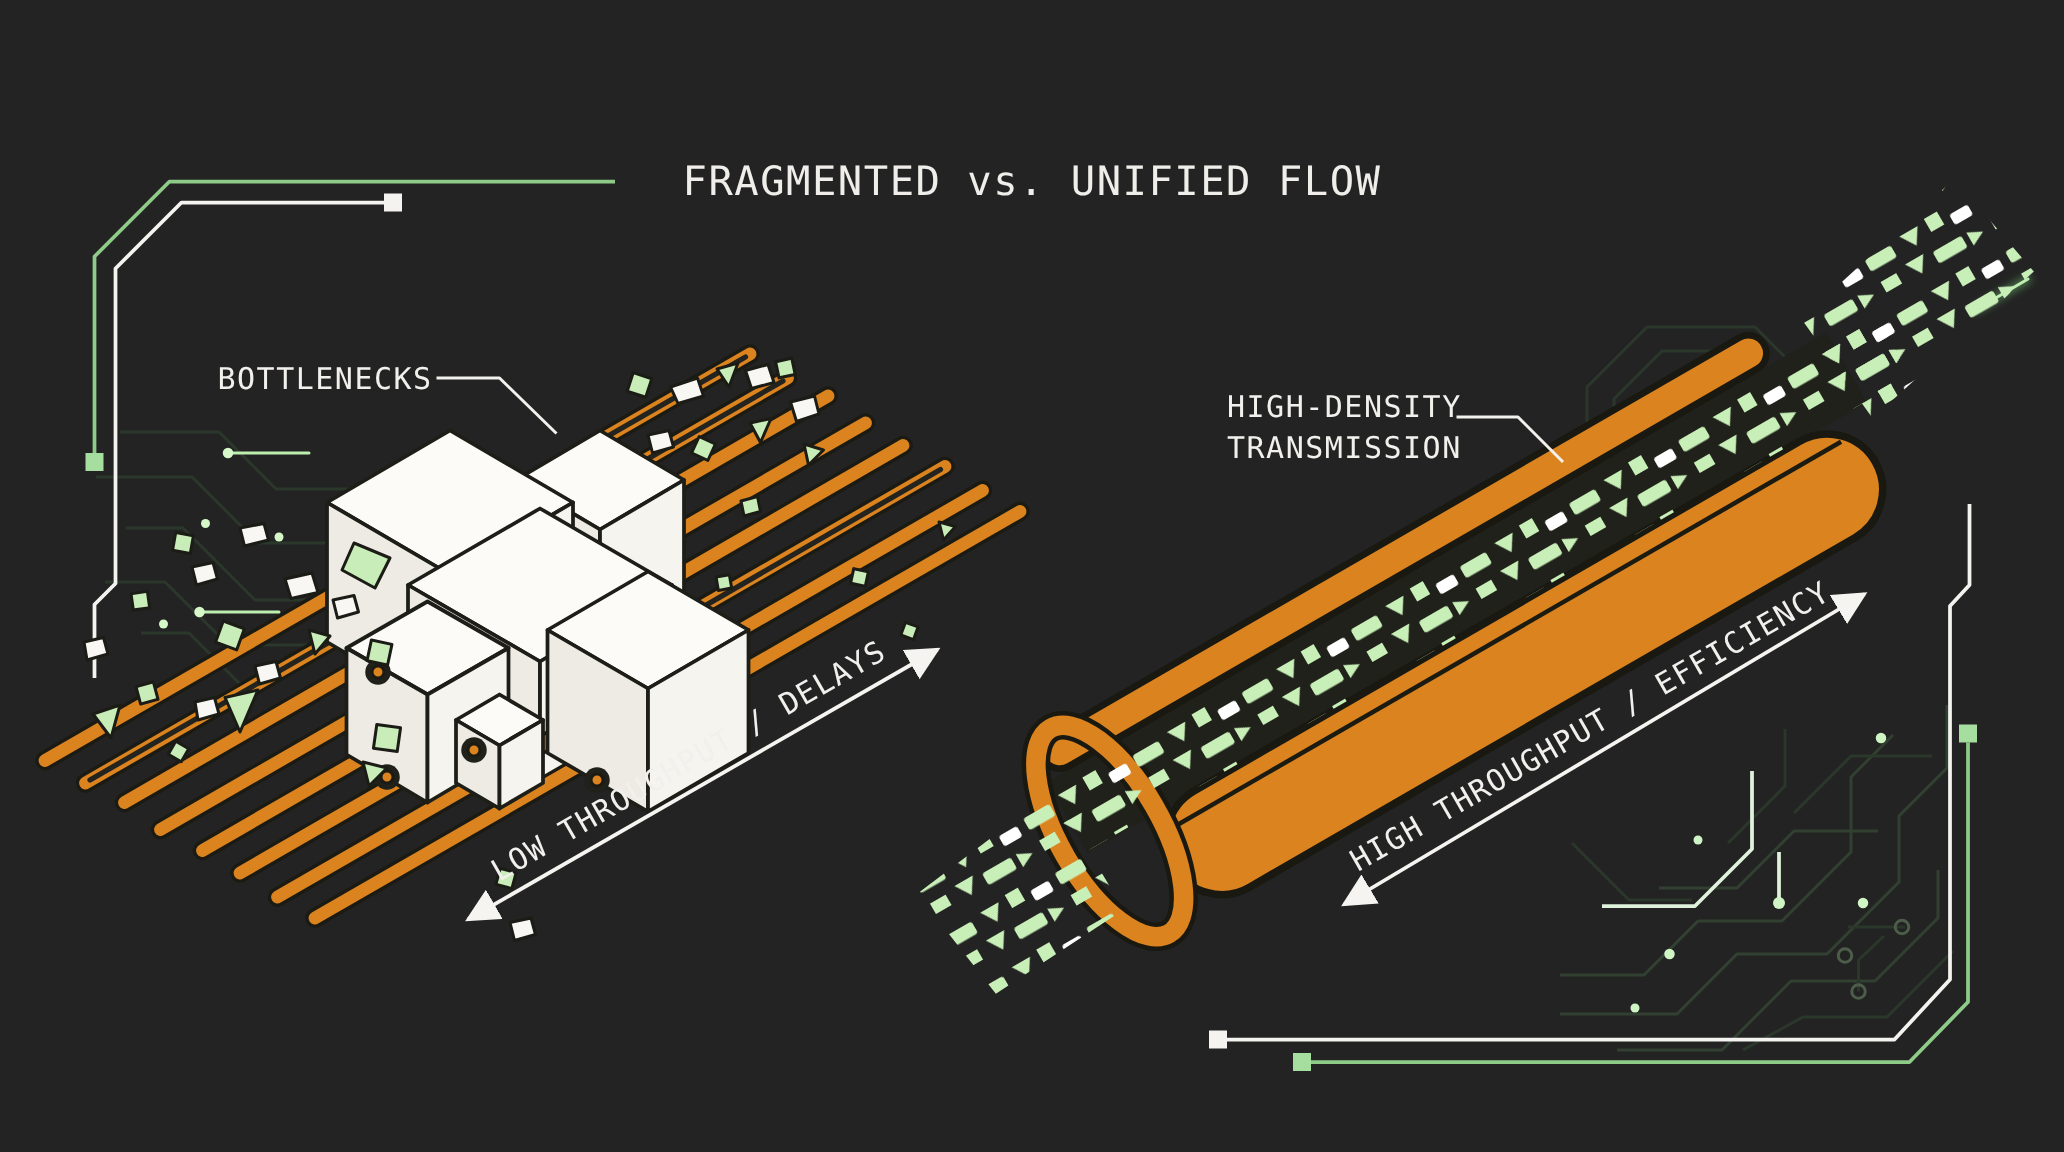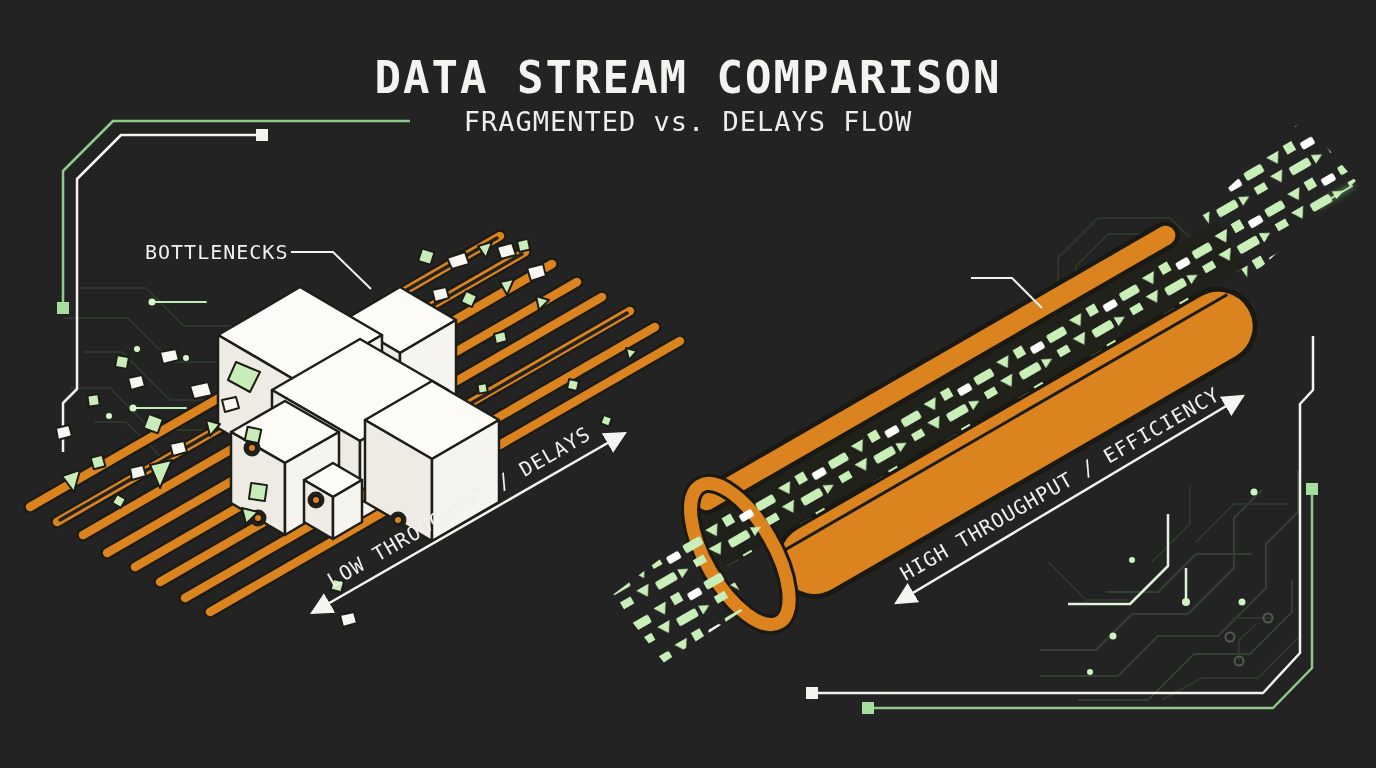--- a/index.html
+++ b/index.html
@@ -253,22 +253,25 @@
     <rect x="862" y="702" width="12" height="12" fill="#A6DE9F"></rect>
     <rect x="1306" y="483" width="12" height="12" fill="#A6DE9F"></rect>
     <path class="wbr" d="M812,693 H1263 L1300,653 V404 L1313,390 V336"></path>
     <rect x="806" y="687" width="12" height="12" fill="#F4F3F0"></rect>
   </g>
 
   <path class="pointer" d="M291,252 H333 L371,289"></path>
   <path class="pointer" d="M971,278 H1012 L1042,308"></path>
 </svg>
 
-<div class="lbl title">DATA STREAM COMPARISON</div>
-<div class="lbl subtitle">FRAGMENTED vs. DELAYS FLOW</div>
+<div class="lbl subtitle">FRAGMENTED vs. UNIFIED FLOW</div>
 
 <div class="lbl callout bn-callout">BOTTLENECKS</div>
 
+<div class="lbl callout hd-callout">
+  <div>HIGH-DENSITY</div>
+  <div>TRANSMISSION</div>
+</div>
 
 <div class="lbl axis axis-left">LOW THROUGHPUT / DELAYS</div>
 <div class="lbl axis axis-right">HIGH THROUGHPUT / EFFICIENCY</div>
 
 </div>
 
 </body></html>

